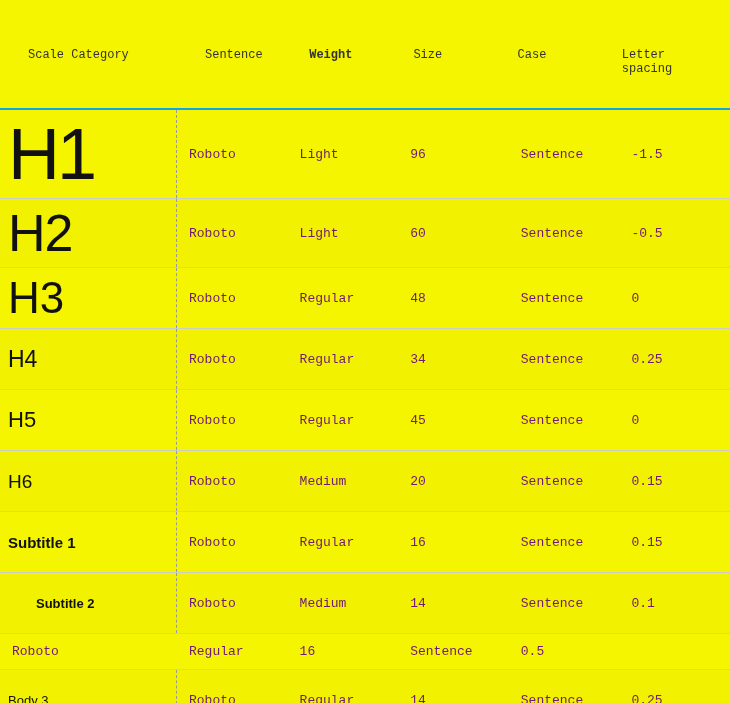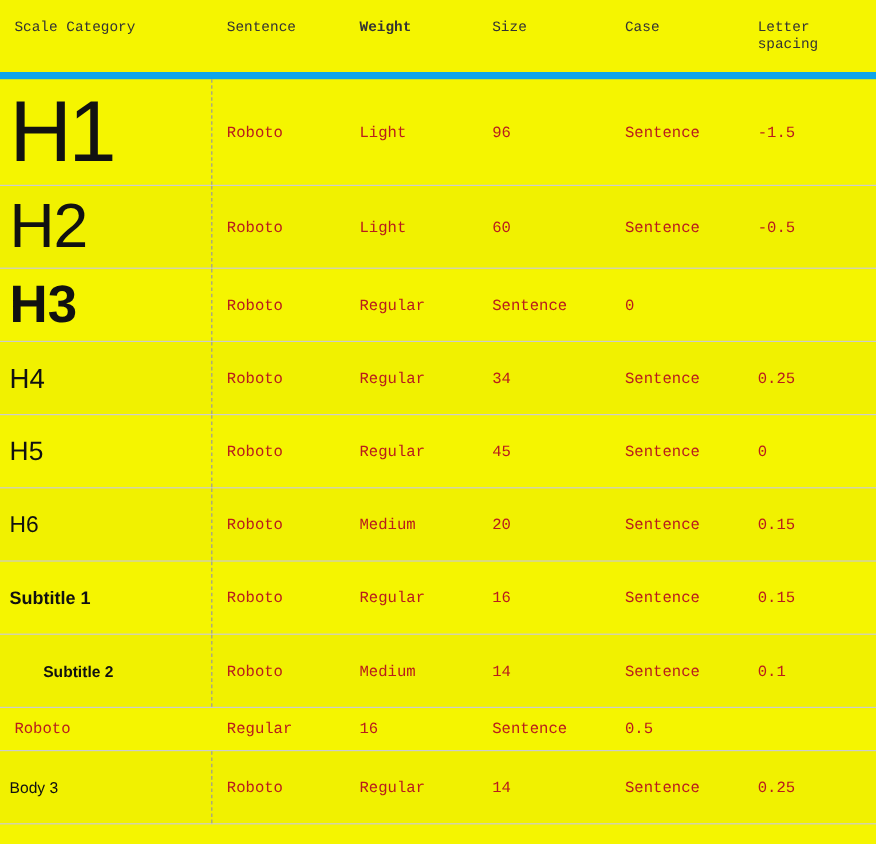--- a/index.html
+++ b/index.html
@@ -10,22 +10,23 @@
       color: #111;
       width: 730px;
       min-height: 703px;
     }
     .table-container {
       width: 730px;
     }
     .header-row {
       display: grid;
       grid-template-columns: 177px 1fr 1fr 1fr 1fr 1fr;
-      border-bottom: 6px solid #0ea5e9;
-      padding: 0;
+      border-bottom: 2px solid #0ea5e9;
+      padding: 16px;
+      margin-top: 16px;
     }
     .header-cell {
       padding: 16px 12px;
       font-size: 12px;
       color: #333;
       font-family: 'Courier New', Courier, monospace;
     }
     .header-cell.weight {
       font-weight: bold;
     }
@@ -39,39 +40,39 @@
       padding: 8px 8px;
       display: flex;
       align-items: center;
       border-right: 1px dashed #999;
       min-height: 60px;
     }
     .data-cell {
       padding: 10px 12px;
       font-family: 'Courier New', Courier, monospace;
       font-size: 13px;
-      color: #b91c1c;
+      color: #701a75;
     }
     .h1-label {
       font-size: 72px;
       font-weight: 300;
       line-height: 1;
       font-family: Arial, sans-serif;
       letter-spacing: -3px;
     }
     .h2-label {
       font-size: 52px;
       font-weight: 300;
       line-height: 1;
       font-family: Arial, sans-serif;
       letter-spacing: -1px;
     }
     .h3-label {
       font-size: 44px;
-      font-weight: 700;
+      font-weight: 400;
       line-height: 1;
       font-family: Arial, sans-serif;
     }
     .h4-label {
       font-size: 23px;
       font-weight: 400;
       line-height: 1;
       font-family: Arial, sans-serif;
     }
     .h5-label {
@@ -143,20 +144,21 @@
         <div class="data-cell">60</div>
         <div class="data-cell">Sentence</div>
         <div class="data-cell">-0.5</div>
       </div>
       <div class="data-row">
         <div class="scale-cell">
           <span class="h3-label">H3</span>
         </div>
         <div class="data-cell">Roboto</div>
         <div class="data-cell">Regular</div>
+        <div class="data-cell">48</div>
         <div class="data-cell">Sentence</div>
         <div class="data-cell">0</div>
       </div>
       <div class="data-row">
         <div class="scale-cell">
           <span class="h4-label">H4</span>
         </div>
         <div class="data-cell">Roboto</div>
         <div class="data-cell">Regular</div>
         <div class="data-cell">34</div>

